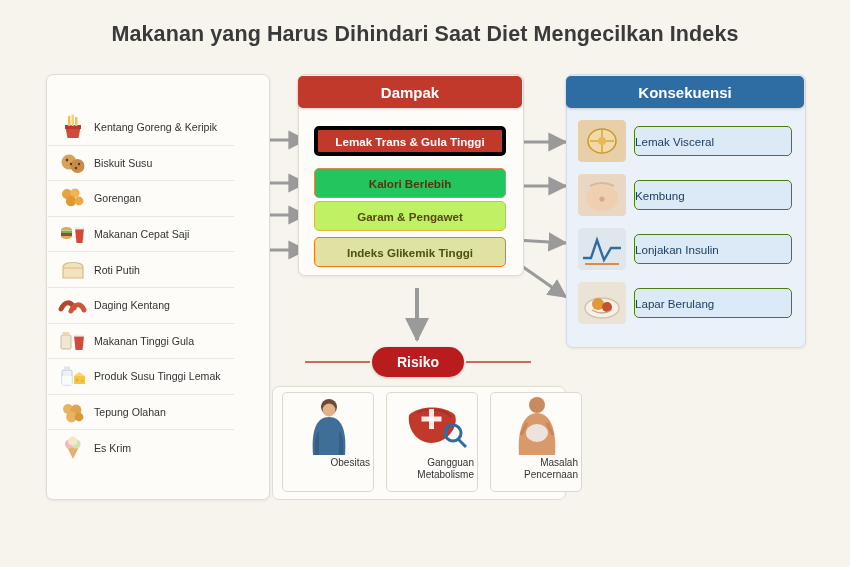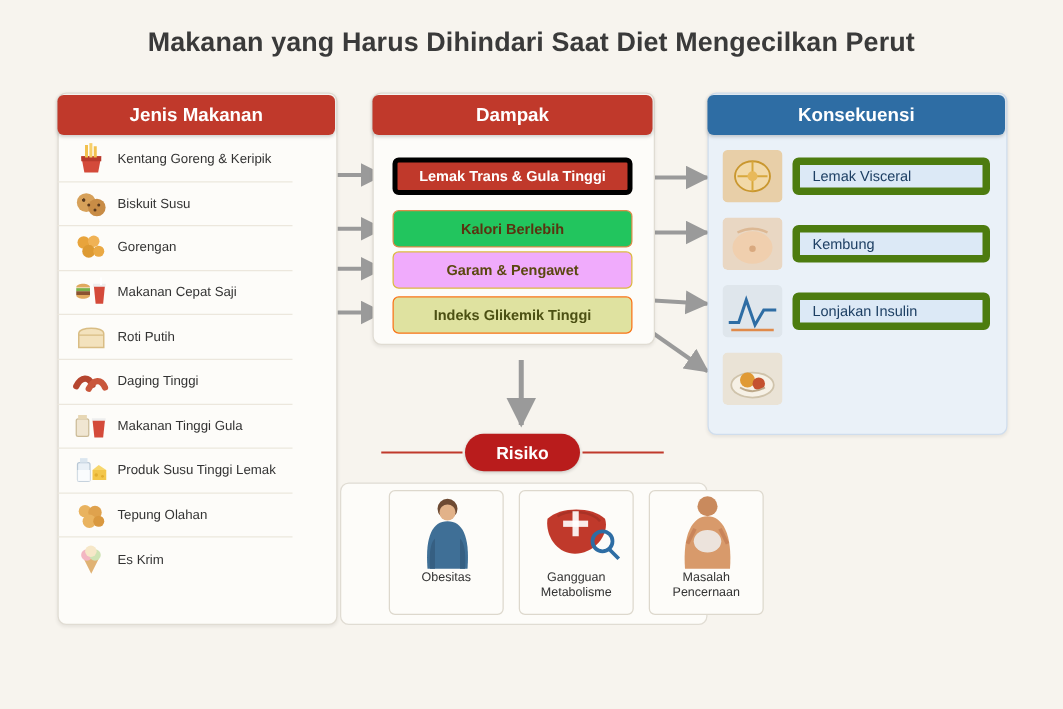--- a/index.html
+++ b/index.html
@@ -116,25 +116,24 @@
     width: 48px;
     height: 42px;
     flex: 0 0 48px;
     border-radius: 4px;
     margin-right: 8px;
   }
   .kons-pill {
     flex: 1 1 auto;
     height: 30px;
     background: #dce9f6;
-    border: 6px solid #4d7c0f;
+    border: 1px solid #4d7c0f;
     border-radius: 5px;
     display: flex;
     align-items: center;
-    padding-left: 10px;
     font-size: 11.6px;
     color: #1d3f63;
     box-sizing: border-box;
   }
 
   
   #risiko-badge {
     position: absolute;
     left: 372px;
     top: 347px;
@@ -161,41 +160,40 @@
     border-radius: 7px;
   }
   .risk-card {
     position: absolute;
     top: 392px;
     width: 92px;
     height: 100px;
     background: #fdfcf9;
     border: 1px solid #ddd8cd;
     border-radius: 5px;
-    text-align: center;
+    text-align: right;
     box-sizing: border-box;
-    margin-left: 29px;
   }
   .risk-card .rc-art { width: 92px; height: 64px; display: block; }
   .risk-card .rc-label {
     font-size: 10px;
     color: #333;
     line-height: 12px;
     padding: 0 3px;
   }
 
   
   .arrow-svg { position: absolute; left: 0; top: 0; width: 850px; height: 567px; pointer-events: none; }
 </style>
 </head>
 <body>
 
 <div id="stage">
 
-  <div class="title">Makanan yang Harus Dihindari Saat Diet Mengecilkan Perut</div>
+  <div class="title">Makanan yang Harus Dihindari Saat Diet Mengecilkan Indeks</div>
 
   <svg class="arrow-svg">
     <defs>
       <marker id="ah" markerWidth="7" markerHeight="7" refX="5.5" refY="3" orient="auto">
         <path d="M0,0 L6,3 L0,6 z" fill="#9a9a9a"></path>
       </marker>
       <marker id="ah2" markerWidth="7" markerHeight="7" refX="5.5" refY="3" orient="auto">
         <path d="M0,0 L6,3 L0,6 z" fill="#9a9a9a"></path>
       </marker>
     </defs>
@@ -210,21 +208,20 @@
     <line x1="516" y1="240" x2="566" y2="243" stroke="#9a9a9a" stroke-width="3.2" marker-end="url(#ah2)"></line>
     <line x1="516" y1="262" x2="566" y2="297" stroke="#9a9a9a" stroke-width="3.2" marker-end="url(#ah2)"></line>
 
     <line x1="417" y1="288" x2="417" y2="340" stroke="#9a9a9a" stroke-width="4" marker-end="url(#ah)"></line>
 
     <line x1="305" y1="362" x2="370" y2="362" stroke="#c0392b" stroke-width="1.6"></line>
     <line x1="466" y1="362" x2="531" y2="362" stroke="#c0392b" stroke-width="1.6"></line>
   </svg>
 
   <div class="panel" id="col1"></div>
-  <div class="panel-header" id="col1head">Jenis Makanan</div>
   <div class="food-list">
 
     <div class="food-row">
       <svg class="food-ico" viewBox="0 0 30 26">
         <path d="M7 11 L23 11 L20.5 24 L9.5 24 Z" fill="#d44a3a"></path>
         <rect x="7" y="11" width="16" height="4" fill="#b83a2c"></rect>
         <rect x="10" y="2" width="2.4" height="10" fill="#f2c14e"></rect>
         <rect x="13.5" y="0.5" width="2.4" height="11.5" fill="#f7d06a"></rect>
         <rect x="17" y="3" width="2.4" height="9" fill="#f2c14e"></rect>
       </svg>
@@ -273,21 +270,21 @@
         <path d="M5 11 L25 11" stroke="#d9bd84" stroke-width="1"></path>
       </svg>
       <span class="food-label">Roti Putih</span>
     </div>
 
     <div class="food-row">
       <svg class="food-ico" viewBox="0 0 30 26">
         <path d="M3 17 C7 9, 13 9, 16 16" stroke="#b5452f" stroke-width="5" fill="none" stroke-linecap="round"></path>
         <path d="M13 19 C17 11, 23 11, 26 18" stroke="#c9573c" stroke-width="5" fill="none" stroke-linecap="round"></path>
       </svg>
-      <span class="food-label">Daging Tinggi</span>
+      <span class="food-label">Daging Kentang</span>
     </div>
 
     <div class="food-row">
       <svg class="food-ico" viewBox="0 0 30 26">
         <rect x="3" y="7" width="10" height="14" rx="1.5" fill="#f0e6d2" stroke="#cbbb97" stroke-width="1"></rect>
         <rect x="4.5" y="4" width="7" height="3.4" fill="#e7d7b4"></rect>
         <path d="M16 8 L26 8 L24.5 22 L17.5 22 Z" fill="#d44a3a"></path>
         <rect x="15.5" y="6.6" width="11" height="2" fill="#eee"></rect>
       </svg>
       <span class="food-label">Makanan Tinggi Gula</span>
@@ -329,21 +326,21 @@
 
   <div class="panel" id="col2"></div>
   <div class="panel-header" id="col2head">Dampak</div>
 
   <div class="dmp" style="top:126px; background:#c0392b; border:4px solid #000000; color:#ffffff;">
     <span>Lemak Trans &amp; Gula Tinggi</span>
   </div>
   <div class="dmp" style="top:168px; background:#22c55e; border:1px solid #d98c4a; color:#5a3310;">
     <span>Kalori Berlebih</span>
   </div>
-  <div class="dmp" style="top:201px; background:#f0abfc; border:1px solid #dcb942; color:#5a4710;">
+  <div class="dmp" style="top:201px; background:#bef264; border:1px solid #dcb942; color:#5a4710;">
     <span>Garam &amp; Pengawet</span>
   </div>
   <div class="dmp" style="top:237px; background:#dfe2a0; border:1px solid #f97316; color:#4c5013;">
     <span>Indeks Glikemik Tinggi</span>
   </div>
 
   <div class="panel" id="col3"></div>
   <div class="panel-header" id="col3head">Konsekuensi</div>
 
   <div class="kons" style="top:118px;">
@@ -382,20 +379,23 @@
   </div>
 
   <div class="kons" style="top:280px;">
     <svg class="kons-img" viewBox="0 0 48 42">
       <rect width="48" height="42" rx="4" fill="#eae3d6"></rect>
       <ellipse cx="24" cy="26" rx="17" ry="10" fill="#f6f1e6" stroke="#cfc3ab" stroke-width="1.4"></ellipse>
       <circle cx="20" cy="22" r="6" fill="#e09a35"></circle>
       <circle cx="29" cy="25" r="5" fill="#c4512f"></circle>
       <path d="M14 28 Q24 34 34 28" stroke="#bda98a" stroke-width="1.4" fill="none"></path>
     </svg>
+    <div class="kons-pill">
+      <span>Lapar Berulang</span>
+    </div>
   </div>
 
   <div id="risiko-badge">
     <span>Risiko</span>
   </div>
   <div id="risk-panel"></div>
 
   <div class="risk-card" style="left:282px;">
     <svg class="rc-art" viewBox="0 0 92 64">
       <circle cx="46" cy="14" r="8" fill="#6d4a33"></circle>

